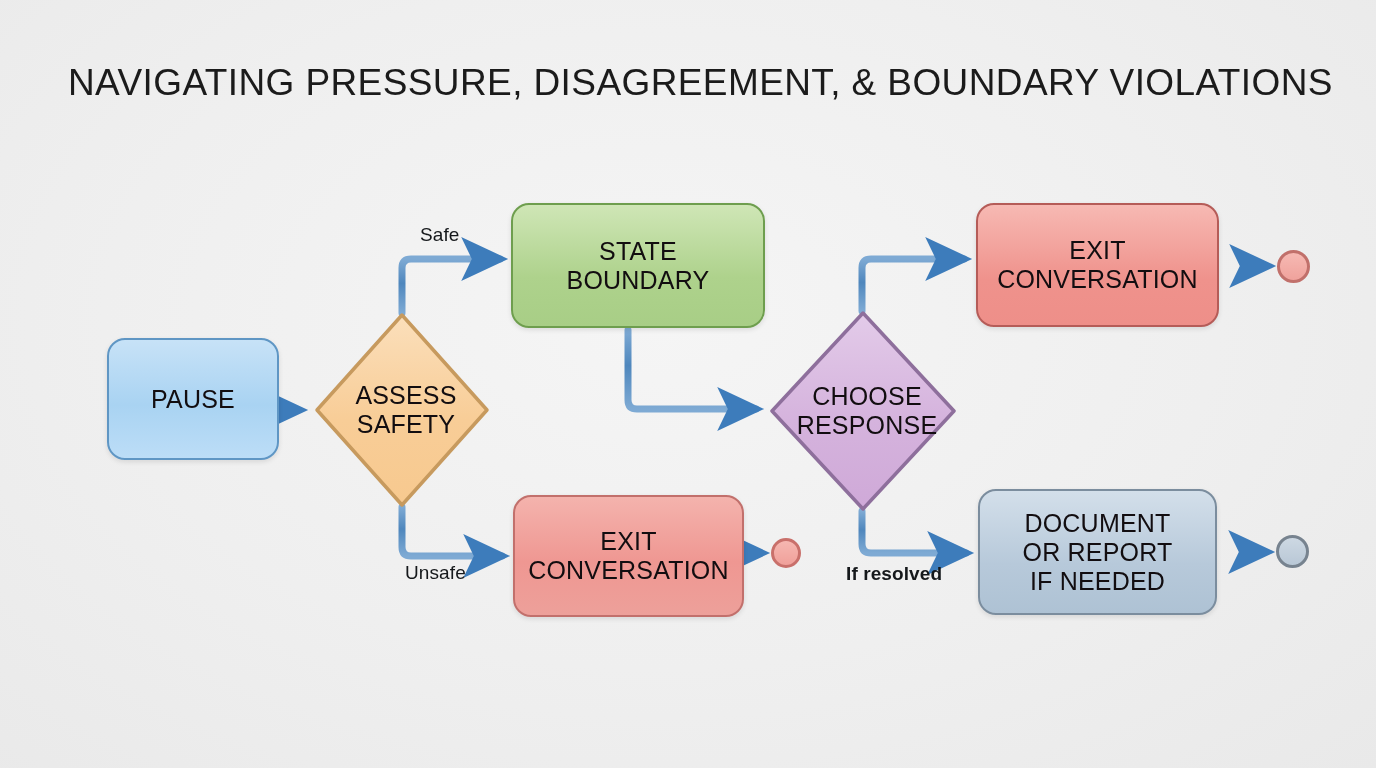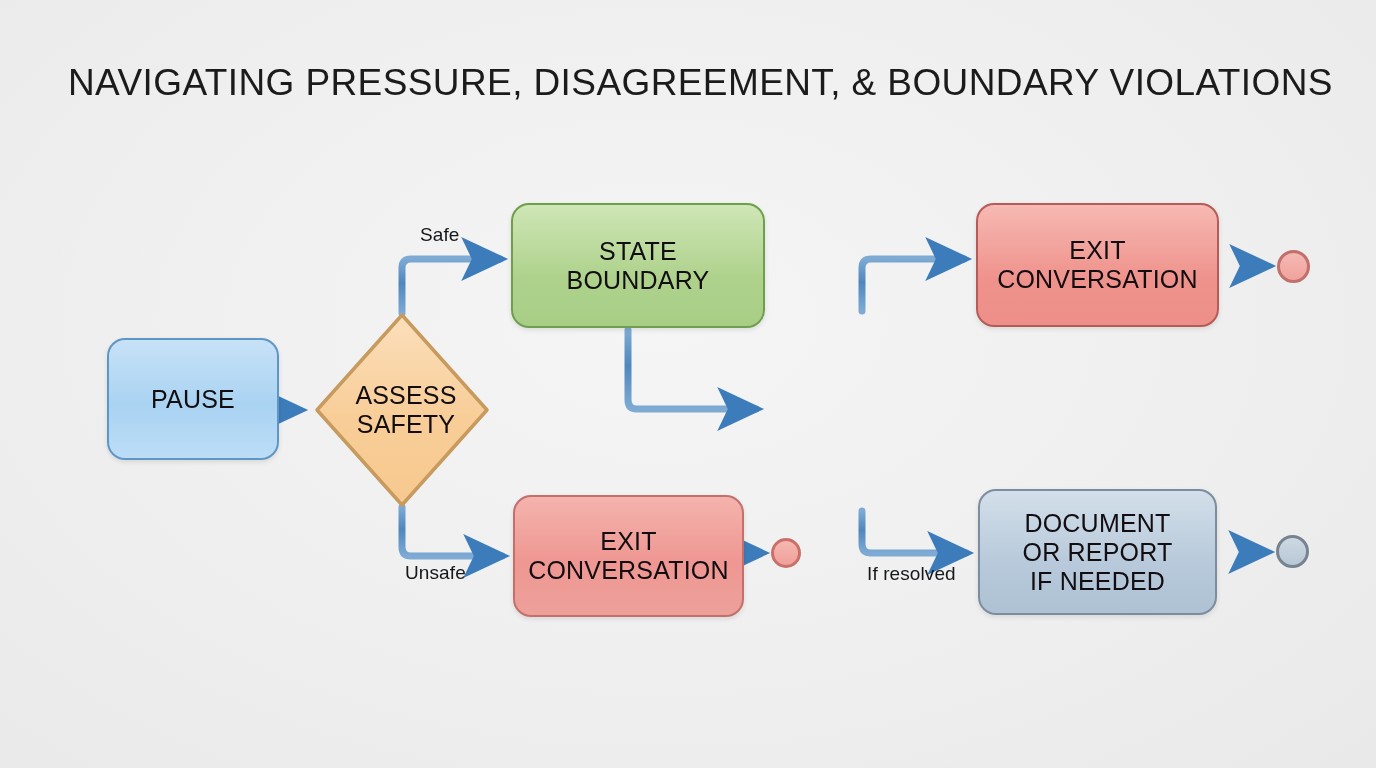--- a/index.html
+++ b/index.html
@@ -129,21 +129,21 @@
     position: absolute;
     font-size: 19px;
     color: #15181b;
     line-height: 1.2;
     white-space: pre-line;
     letter-spacing: 0.1px;
   }
   .el-safe { left: 420px; top: 224px; }
   .el-unsafe { left: 405px; top: 562px; }
   .el-escalation { left: 824px; top: 197px; text-align: center; width: 145px; }
-  .el-resolved { left: 867px; top: 563px; }
+  .el-resolved { left: 846px; top: 563px; font-weight: bold; }
 </style>
 </head>
 <body>
 
 <div id="canvas">
 
   <div class="title">NAVIGATING PRESSURE, DISAGREEMENT, &amp; BOUNDARY VIOLATIONS</div>
 
   <svg id="edges" viewBox="0 0 1376 768">
     <defs>
@@ -208,20 +208,38 @@
     </span>
   </div>
 
   <div class="node rect n-exit-low">
     <span>
       <span>EXIT</span><br>
       <span>CONVERSATION</span>
     </span>
   </div>
 
+  <div class="diamond-wrap d-choose">
+    <svg class="diamond-shape" viewBox="0 0 190 204" preserveAspectRatio="none">
+      <defs>
+        <linearGradient id="gChoose" x1="0" y1="0" x2="0" y2="1">
+          <stop offset="0%" stop-color="#e3cbe9"></stop>
+          <stop offset="55%" stop-color="#d5b3dd"></stop>
+          <stop offset="100%" stop-color="#cfa9d8"></stop>
+        </linearGradient>
+      </defs>
+      <path d="M 95 4 L 186 102 L 95 200 L 4 102 Z" fill="url(#gChoose)" stroke="#8e6f9c" stroke-width="3.5" stroke-linejoin="round"></path>
+    </svg>
+    <div class="diamond-label">
+      <span>
+        <span>CHOOSE</span><br>
+        <span>RESPONSE</span>
+      </span>
+    </div>
+  </div>
 
   <div class="node rect n-exit-top">
     <span>
       <span>EXIT</span><br>
       <span>CONVERSATION</span>
     </span>
   </div>
 
   <div class="node rect n-doc">
     <span>

